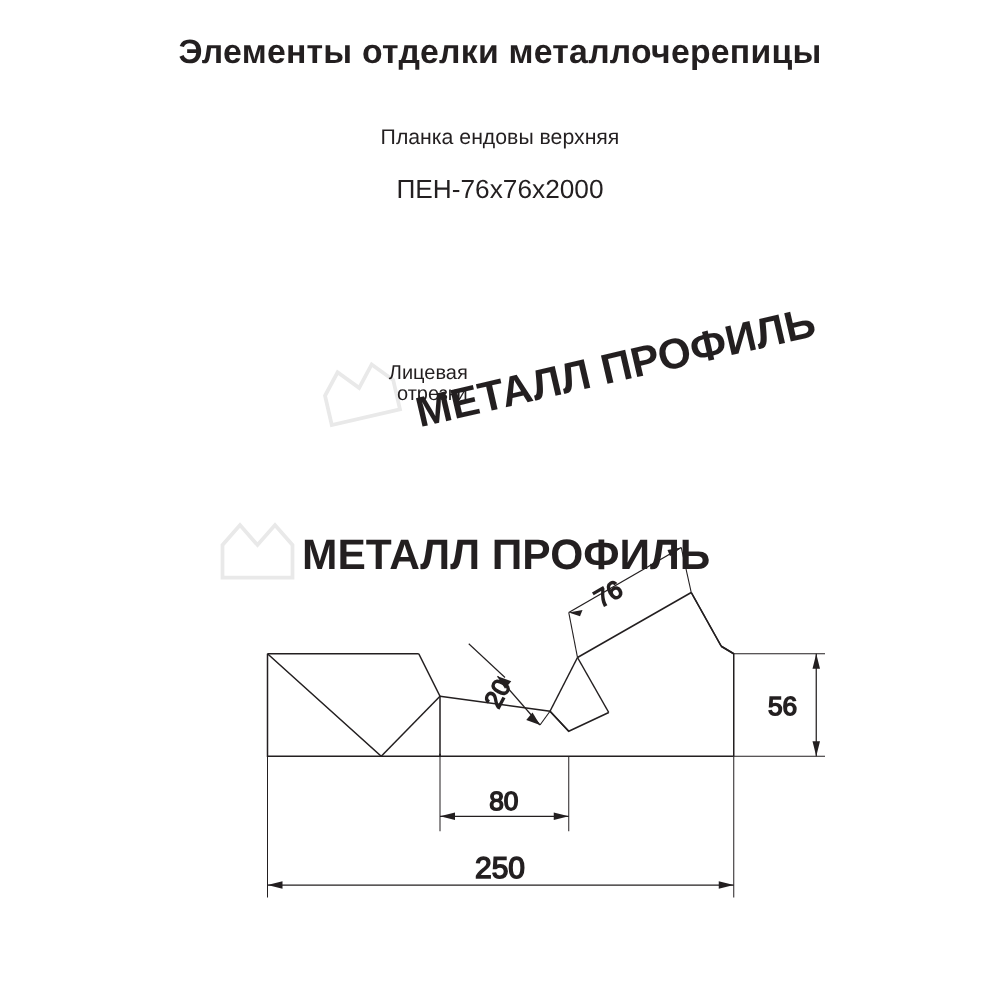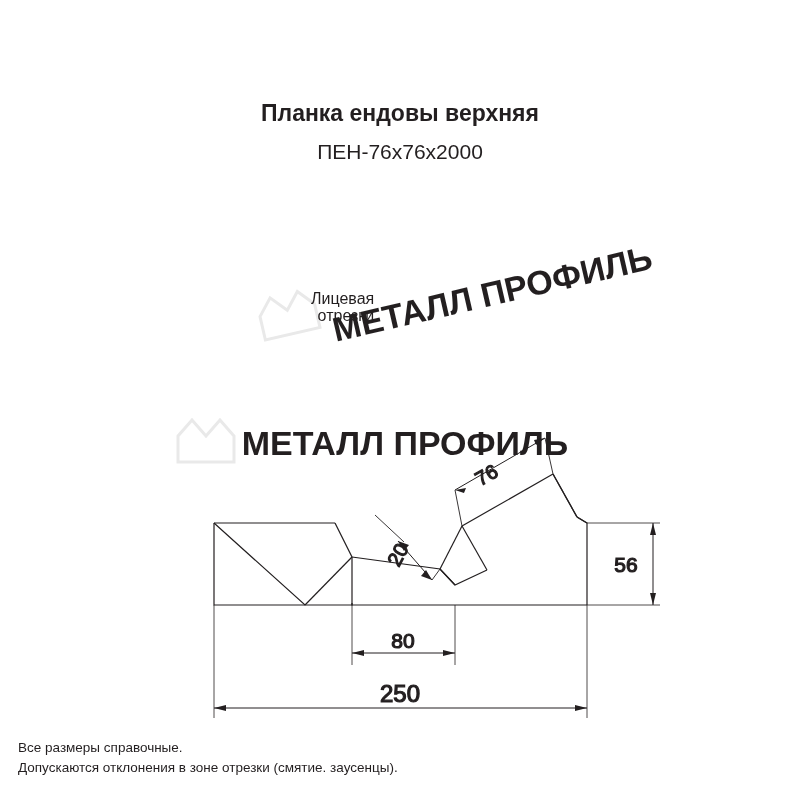--- a/index.html
+++ b/index.html
@@ -28,22 +28,22 @@
     font-size: 27px;
     font-weight: bold;
     letter-spacing: 0.2px;
   }
   .subtitle {
     position: absolute;
     top: 100px;
     left: 0;
     width: 800px;
     text-align: center;
-    font-size: 23px;
-    font-weight: bold;
+    font-size: 17px;
+    font-weight: normal;
   }
   .code {
     position: absolute;
     top: 140px;
     left: 0;
     width: 800px;
     text-align: center;
     font-size: 21px;
     font-weight: normal;
   }
@@ -83,20 +83,21 @@
   svg text {
     font-family: "Liberation Sans", sans-serif;
     fill: #231f20;
   }
 </style>
 </head>
 <body>
 
 <div class="page">
 
+  <div class="title">Элементы отделки металлочерепицы</div>
   <div class="subtitle">Планка ендовы верхняя</div>
   <div class="code">ПЕН-76х76х2000</div>
 
   <svg class="watermark" viewBox="0 0 800 800">
     <g fill="#e9e9e9" stroke="none">
 
       <text x="495" y="305" font-size="34" font-weight="bold" text-anchor="middle" transform="rotate(-13 495 305)">МЕТАЛЛ ПРОФИЛЬ</text>
 
       <text x="405" y="455" font-size="34" font-weight="bold" text-anchor="middle">МЕТАЛЛ ПРОФИЛЬ</text>
 
@@ -179,18 +180,14 @@
 
       <path d="M375 325 L404 352" stroke-width="0.9"></path>
     </g>
   </svg>
 
   <div class="face-label">
     <div>Лицевая</div>
     <div>отрезки</div>
   </div>
 
-  <div class="footnotes">
-    <div>Все размеры справочные.</div>
-    <div>Допускаются отклонения в зоне отрезки (смятие. заусенцы).</div>
-  </div>
 
 </div>
 
 </body></html>

